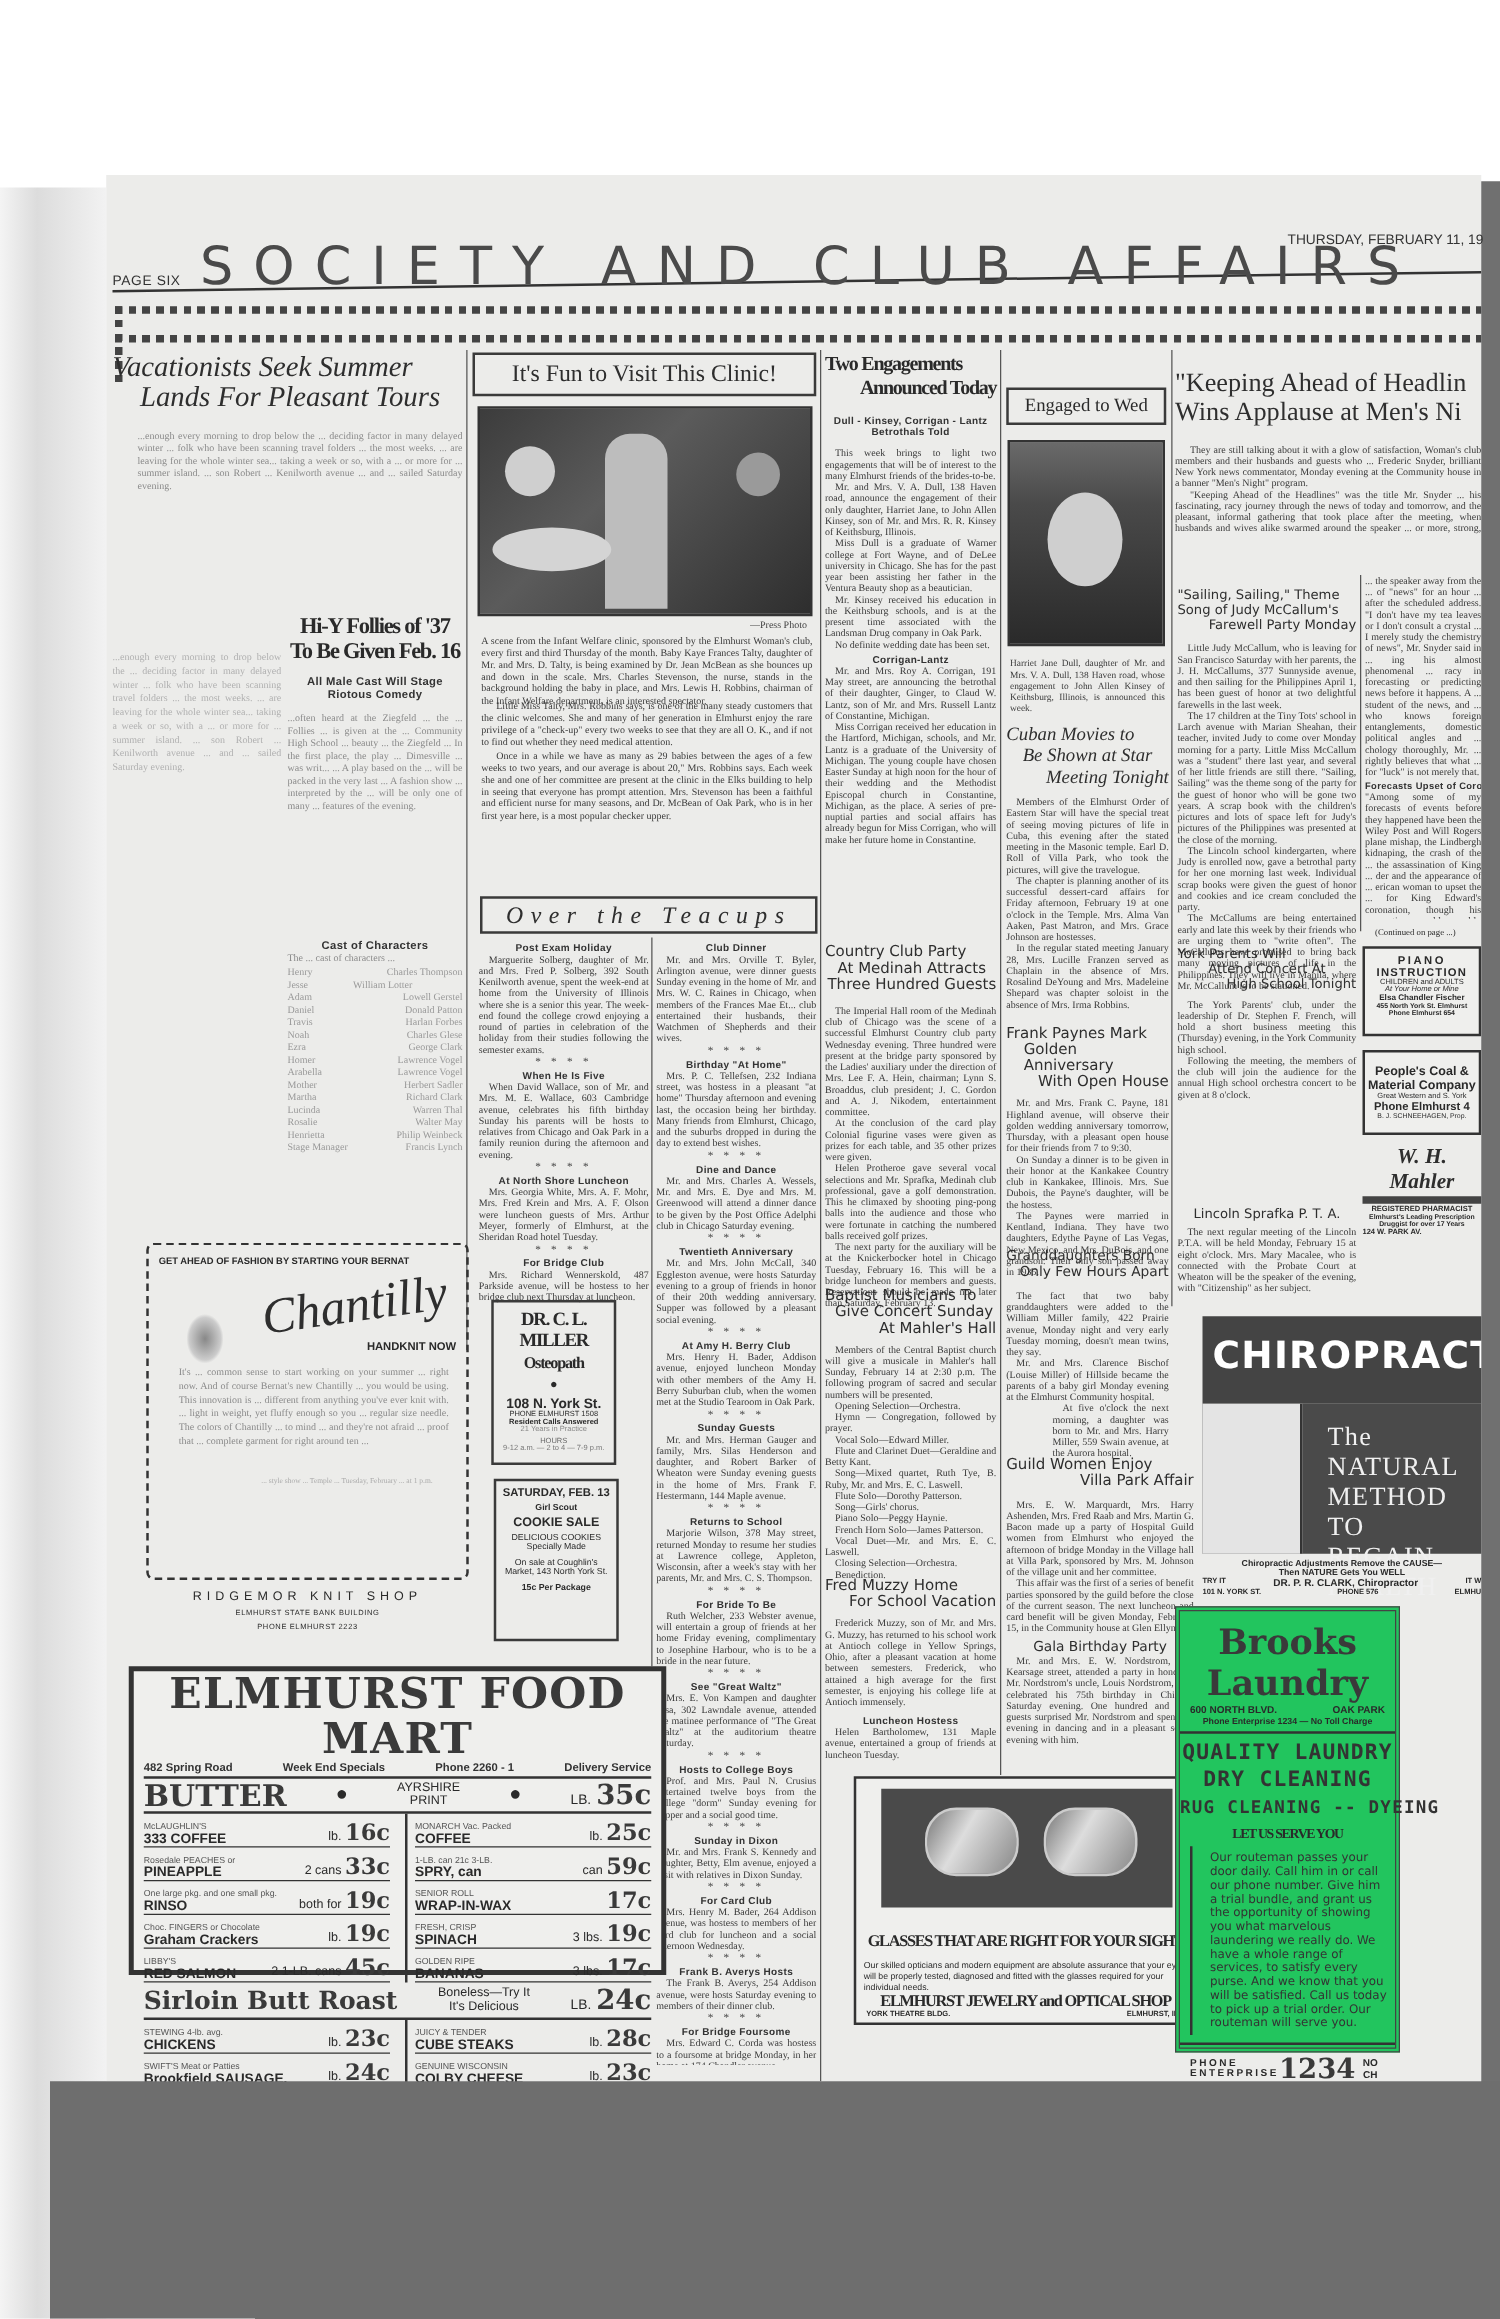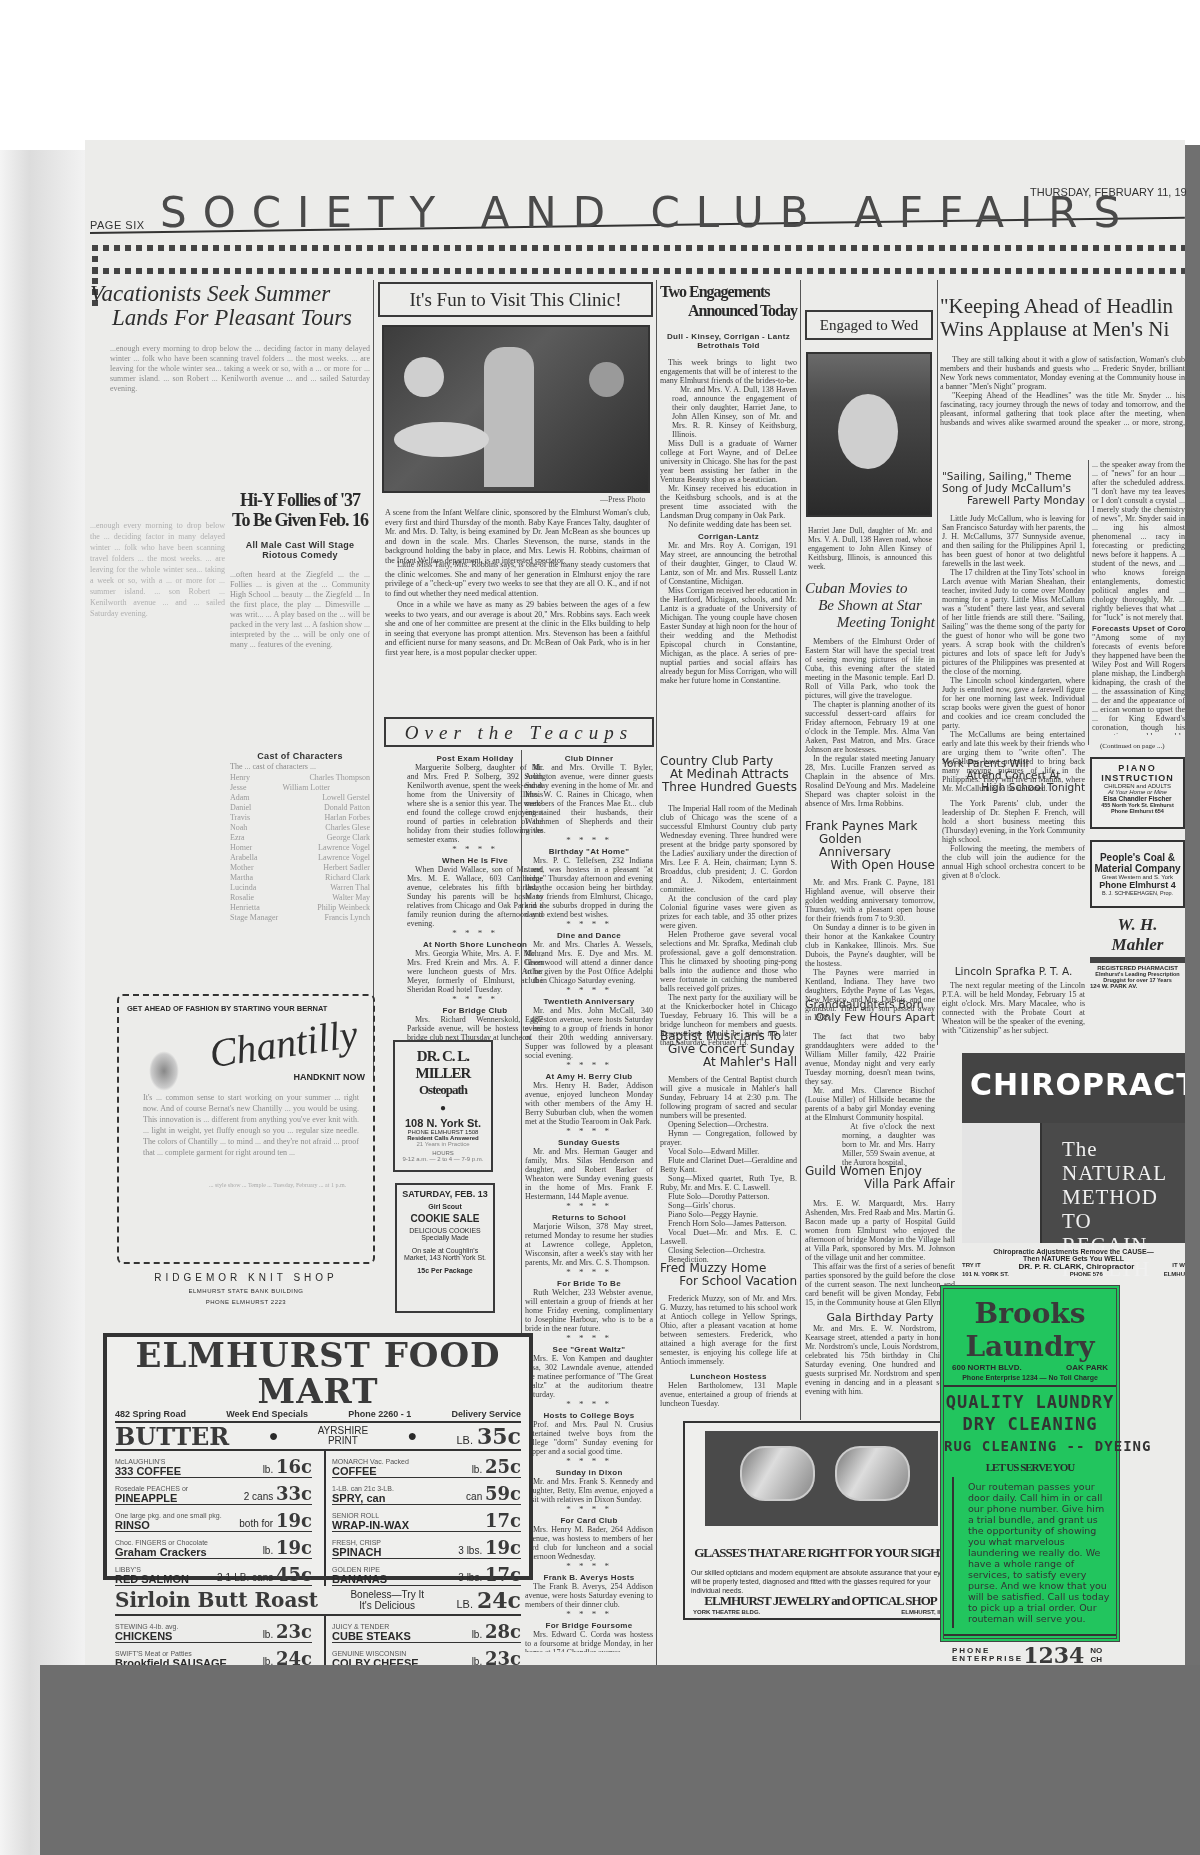--- a/index.html
+++ b/index.html
@@ -185,21 +185,21 @@
 </div>
 <div class="abs" style="left:600px;top:495px;font:8px 'Liberation Serif',serif;color:#444;">—Press Photo</div>
 <div class="abs body-text" style="left:385px;top:508px;width:265px;font-size:8px;line-height:9.5px;">A scene from the Infant Welfare clinic, sponsored by the Elmhurst Woman's club, every first and third Thursday of the month. Baby Kaye Frances Talty, daughter of Mr. and Mrs. D. Talty, is being examined by Dr. Jean McBean as she bounces up and down in the scale. Mrs. Charles Stevenson, the nurse, stands in the background holding the baby in place, and Mrs. Lewis H. Robbins, chairman of the Infant Welfare department, is an interested spectator.</div>
 <div class="abs body-text" style="left:385px;top:560px;width:265px;font-size:8px;line-height:9.5px;text-indent:12px;">Little Miss Talty, Mrs. Robbins says, is one of the many steady customers that the clinic welcomes. She and many of her generation in Elmhurst enjoy the rare privilege of a "check-up" every two weeks to see that they are all O. K., and if not to find out whether they need medical attention.</div>
 <div class="abs body-text" style="left:385px;top:600px;width:265px;height:78px;overflow:hidden;font-size:8px;line-height:9.5px;text-indent:12px;">Once in a while we have as many as 29 babies between the ages of a few weeks to two years, and our average is about 20," Mrs. Robbins says. Each week she and one of her committee are present at the clinic in the Elks building to help in seeing that everyone has prompt attention. Mrs. Stevenson has been a faithful and efficient nurse for many seasons, and Dr. McBean of Oak Park, who is in her first year here, is a most popular checker upper.</div>
 
 <div class="box" style="left:384px;top:717px;width:270px;height:30px;">
   <div class="hed-italic" style="font-size:19px;line-height:27px;text-align:center;letter-spacing:6px;">Over the Teacups</div>
 </div>
 <div class="col-rule" style="left:521px;top:750px;height:650px;"></div>
-<div id="teacups-left" class="abs" style="left:383px;top:752px;width:136px;margin-left:24px;">
+<div id="teacups-left" class="abs" style="left:383px;top:752px;width:136px;">
     <div class="sub-hed" style="font-size:8px;margin-top:2px;">Post Exam Holiday</div>
     <div class="body-text" style="font-size:8px;line-height:9px;text-indent:8px;">Marguerite Solberg, daughter of Mr. and Mrs. Fred P. Solberg, 392 South Kenilworth avenue, spent the week-end at home from the University of Illinois where she is a senior this year. The week-end found the college crowd enjoying a round of parties in celebration of the holiday from their studies following the semester exams.</div>
     <div class="stars">* * * *</div>
     <div class="sub-hed" style="font-size:8px;margin-top:2px;">When He Is Five</div>
     <div class="body-text" style="font-size:8px;line-height:9px;text-indent:8px;">When David Wallace, son of Mr. and Mrs. M. E. Wallace, 603 Cambridge avenue, celebrates his fifth birthday Sunday his parents will be hosts to relatives from Chicago and Oak Park in a family reunion during the afternoon and evening.</div>
     <div class="stars">* * * *</div>
     <div class="sub-hed" style="font-size:8px;margin-top:2px;">At North Shore Luncheon</div>
     <div class="body-text" style="font-size:8px;line-height:9px;text-indent:8px;">Mrs. Georgia White, Mrs. A. F. Mohr, Mrs. Fred Krein and Mrs. A. F. Olson were luncheon guests of Mrs. Arthur Meyer, formerly of Elmhurst, at the Sheridan Road hotel Tuesday.</div>
     <div class="stars">* * * *</div>
     <div class="sub-hed" style="font-size:8px;margin-top:2px;">For Bridge Club</div>
@@ -373,21 +373,21 @@
         </div>
       </div>
   </div>
 </div>
 
 <div class="abs" style="left:660px;top:282px;width:137px;">
   <div class="hed-condensed" style="font-size:16px;line-height:19px;">Two Engagements</div>
   <div class="hed-condensed" style="font-size:16px;line-height:19px;text-align:right;">Announced Today</div>
   <div class="sub-hed" style="font-size:8px;margin-top:12px;">Dull - Kinsey, Corrigan - Lantz Betrothals Told</div>
   <div class="body-text" style="font-size:8px;line-height:9px;margin-top:8px;text-indent:8px;">This week brings to light two engagements that will be of interest to the many Elmhurst friends of the brides-to-be.</div>
-  <div class="body-text" style="font-size:8px;line-height:9px;text-indent:8px;margin-left:12px;">Mr. and Mrs. V. A. Dull, 138 Haven road, announce the engagement of their only daughter, Harriet Jane, to John Allen Kinsey, son of Mr. and Mrs. R. R. Kinsey of Keithsburg, Illinois.</div>
+  <div class="body-text" style="font-size:8px;line-height:9px;text-indent:8px;">Mr. and Mrs. V. A. Dull, 138 Haven road, announce the engagement of their only daughter, Harriet Jane, to John Allen Kinsey, son of Mr. and Mrs. R. R. Kinsey of Keithsburg, Illinois.</div>
   <div class="body-text" style="font-size:8px;line-height:9px;text-indent:8px;">Miss Dull is a graduate of Warner college at Fort Wayne, and of DeLee university in Chicago. She has for the past year been assisting her father in the Ventura Beauty shop as a beautician.</div>
   <div class="body-text" style="font-size:8px;line-height:9px;text-indent:8px;">Mr. Kinsey received his education in the Keithsburg schools, and is at the present time associated with the Landsman Drug company in Oak Park.</div>
   <div class="body-text" style="font-size:8px;line-height:9px;text-indent:8px;">No definite wedding date has been set.</div>
   <div class="sub-hed" style="font-size:8px;margin-top:3px;">Corrigan-Lantz</div>
   <div class="body-text" style="font-size:8px;line-height:9px;text-indent:8px;">Mr. and Mrs. Roy A. Corrigan, 191 May street, are announcing the betrothal of their daughter, Ginger, to Claud W. Lantz, son of Mr. and Mrs. Russell Lantz of Constantine, Michigan.</div>
   <div class="body-text" style="font-size:8px;line-height:9px;text-indent:8px;">Miss Corrigan received her education in the Hartford, Michigan, schools, and Mr. Lantz is a graduate of the University of Michigan. The young couple have chosen Easter Sunday at high noon for the hour of their wedding and the Methodist Episcopal church in Constantine, Michigan, as the place. A series of pre-nuptial parties and social affairs has already begun for Miss Corrigan, who will make her future home in Constantine.</div>
 </div>
 
 <div class="abs" style="left:660px;top:755px;width:137px;">
   <div class="hed-sans" style="font-size:12px;line-height:13px;">Country Club Party</div>
@@ -489,21 +489,21 @@
   <div class="body-text" style="font-size:8px;line-height:9px;margin-top:14px;text-indent:12px;">They are still talking about it with a glow of satisfaction, Woman's club members and their husbands and guests who ... Frederic Snyder, brilliant New York news commentator, Monday evening at the Community house in a banner "Men's Night" program.</div>
   <div class="body-text" style="font-size:8px;line-height:9px;text-indent:12px;height:36px;overflow:hidden;">"Keeping Ahead of the Headlines" was the title Mr. Snyder ... his fascinating, racy journey through the news of today and tomorrow, and the pleasant, informal gathering that took place after the meeting, when husbands and wives alike swarmed around the speaker ... or more, strong, had no name but was equally intellectually ... In fact, even coffee and a social hour failed to lure the audience ...</div>
 </div>
 
 <div class="abs" style="left:942px;top:470px;width:143px;">
   <div class="hed-sans" style="font-size:10.5px;line-height:12px;">"Sailing, Sailing," Theme</div>
   <div class="hed-sans" style="font-size:10.5px;line-height:12px;">Song of Judy McCallum's</div>
   <div class="hed-sans" style="font-size:10.5px;line-height:12px;text-align:right;">Farewell Party Monday</div>
   <div class="body-text" style="font-size:8px;line-height:9px;margin-top:8px;text-indent:8px;">Little Judy McCallum, who is leaving for San Francisco Saturday with her parents, the J. H. McCallums, 377 Sunnyside avenue, and then sailing for the Philippines April 1, has been guest of honor at two delightful farewells in the last week.</div>
   <div class="body-text" style="font-size:8px;line-height:9px;text-indent:8px;">The 17 children at the Tiny Tots' school in Larch avenue with Marian Sheahan, their teacher, invited Judy to come over Monday morning for a party. Little Miss McCallum was a "student" there last year, and several of her little friends are still there. "Sailing, Sailing" was the theme song of the party for the guest of honor who will be gone two years. A scrap book with the children's pictures and lots of space left for Judy's pictures of the Philippines was presented at the close of the morning.</div>
-  <div class="body-text" style="font-size:8px;line-height:9px;text-indent:8px;">The Lincoln school kindergarten, where Judy is enrolled now, gave a farewell figure for her one morning last week. Individual scrap books were given the guest of honor and cookies and ice cream concluded the party.</div>
+  <div class="body-text" style="font-size:8px;line-height:9px;text-indent:8px;">The Lincoln school kindergarten, where Judy is enrolled now, gave a betrothal party for her one morning last week. Individual scrap books were given the guest of honor and cookies and ice cream concluded the party.</div>
   <div class="body-text" style="font-size:8px;line-height:9px;text-indent:8px;">The McCallums are being entertained early and late this week by their friends who are urging them to "write often". The McCallums have promised to bring back many moving pictures of life in the Philippines. They will live in Manila, where Mr. McCallum is to be stationed.</div>
 </div>
 <div class="col-rule" style="left:1088px;top:460px;height:285px;"></div>
 <div class="abs" style="left:1092px;top:460px;width:93px;height:275px;overflow:hidden;">
   <div class="body-text" style="font-size:8px;line-height:9px;">... the speaker away from the ... of "news" for an hour ... after the scheduled address. "I don't have my tea leaves or I don't consult a crystal ... I merely study the chemistry of news", Mr. Snyder said in ... ing his almost phenomenal ... racy in forecasting or predicting news before it happens. A ... student of the news, and ... who knows foreign entanglements, domestic political angles and ... chology thoroughly, Mr. ... rightly believes that what ... for "luck" is not merely that.</div>
   <div class="sub-hed" style="font-size:7.5px;margin-top:2px;white-space:nowrap;">Forecasts Upset of Coronation</div>
   <div class="body-text" style="font-size:8px;line-height:9px;">"Among some of my forecasts of events before they happened have been the Wiley Post and Will Rogers plane mishap, the Lindbergh kidnaping, the crash of the ... the assassination of King ... der and the appearance of ... erican woman to upset the ... for King Edward's coronation, though his coronation would ... ably never have taken place ... way)", Mr. Snyder states. ... forecasts are sent to a ... of leading press men and ... colleges throughout the ... and after the event takes ... Mr. Snyder gets another ... "Watch Vice President G... Mr. Snyder warns. "He will ... big headline figure in 1937 ... will also figure prominently ... history in the making ... although there will not be ...</div>
 </div>
 <div class="abs" style="left:1100px;top:742px;font:7px 'Liberation Serif',serif;">(Continued on page ...)</div>
 

